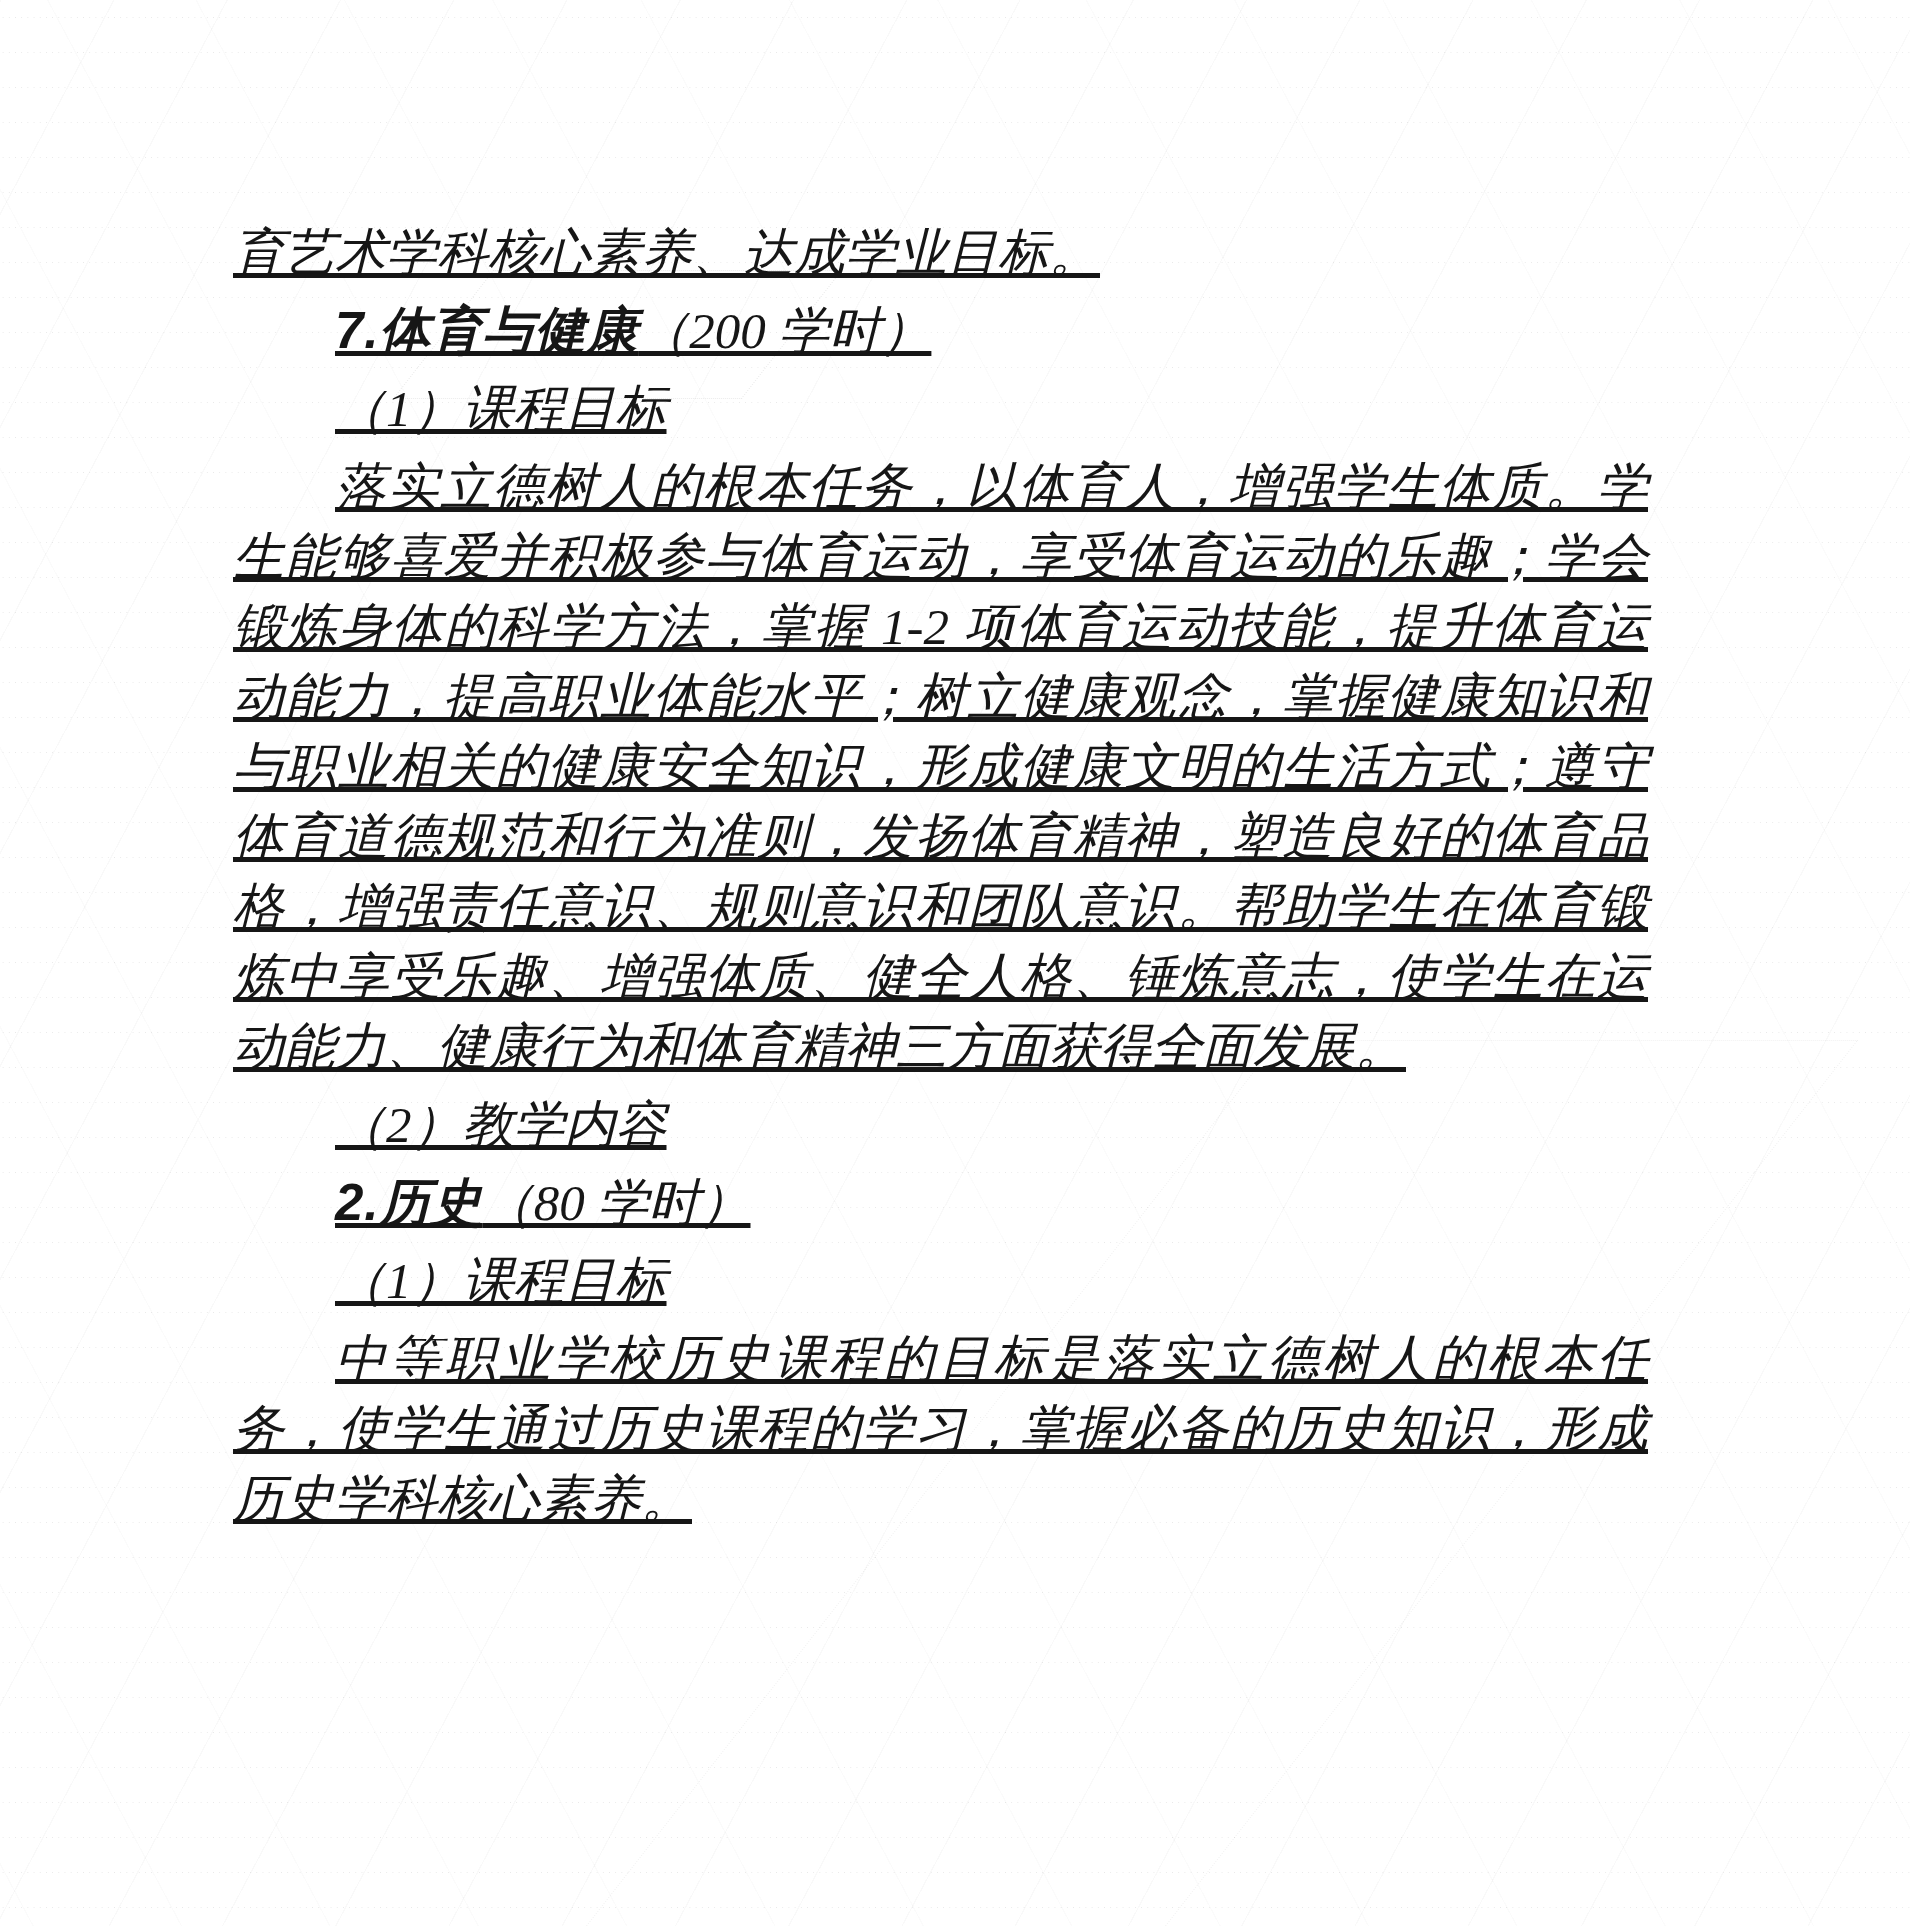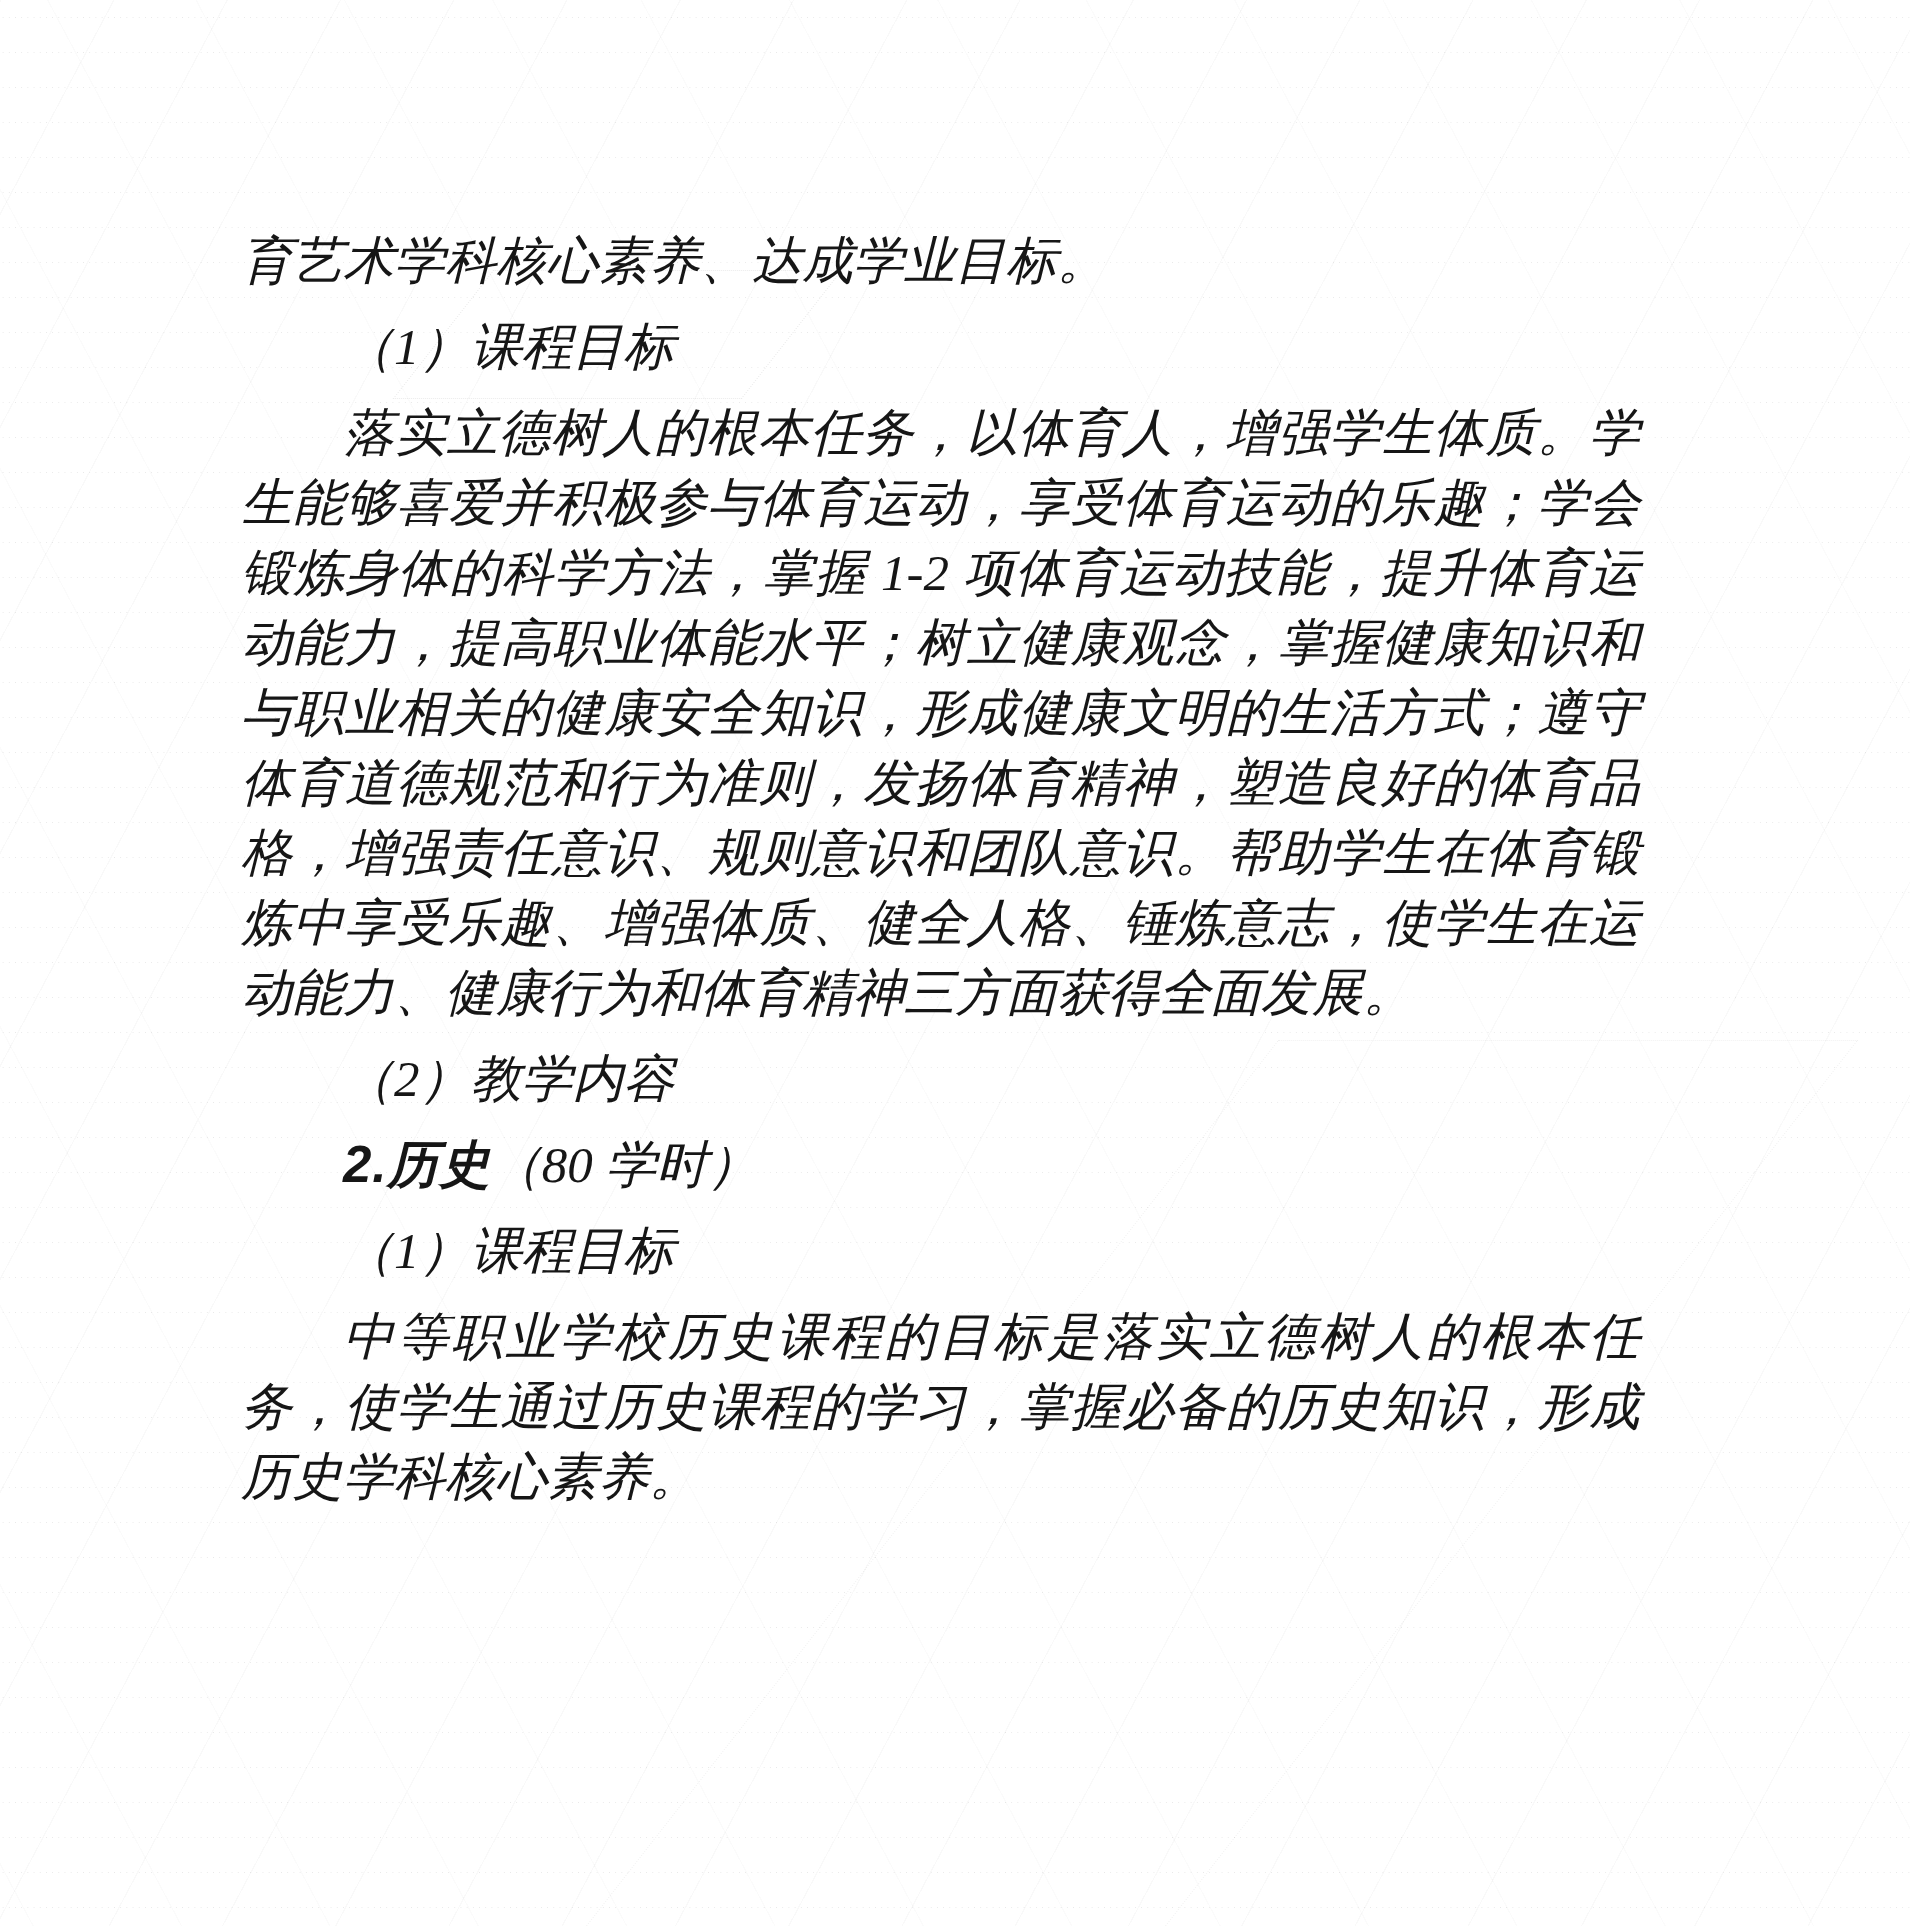--- a/index.html
+++ b/index.html
@@ -52,22 +52,23 @@
     top: 210px;
     width: 1431px;
     font-size: 51px;
     line-height: 70px;
     text-align: justify;
     
     font-style: italic;
   }
 
   .content p {
-    margin: 16px;
+    margin: 8px;
     padding: 0;
+    text-decoration: underline;
   }
 
   .para        { text-indent: 2em; }
   .para.flush  { text-indent: 0; }
   .subhead     { text-indent: 2em; }
   .heading     { text-indent: 2em; }
   .heading .hb {
     font-weight: 700;
     font-family: "Liberation Sans", "DejaVu Sans", sans-serif;
     letter-spacing: 0.8px;
@@ -77,20 +78,21 @@
 </head>
 <body>
 
 <div id="page">
 
   <div class="wm" id="wm1"></div>
   <div class="wm" id="wm2"></div>
 
   <div class="content" id="content">
       <p class="para flush">育艺术学科核心素养、达成学业目标。</p>
+      <p class="heading"><span class="hb">7.体育与健康</span><span class="hr">（200 学时）</span></p>
       <p class="subhead">（1）课程目标</p>
       <p class="para">落实立德树人的根本任务，以体育人，增强学生体质。学生能够喜爱并积极参与体育运动，享受体育运动的乐趣；学会锻炼身体的科学方法，掌握 1-2 项体育运动技能，提升体育运动能力，提高职业体能水平；树立健康观念，掌握健康知识和与职业相关的健康安全知识，形成健康文明的生活方式；遵守体育道德规范和行为准则，发扬体育精神，塑造良好的体育品格，增强责任意识、规则意识和团队意识。帮助学生在体育锻炼中享受乐趣、增强体质、健全人格、锤炼意志，使学生在运动能力、健康行为和体育精神三方面获得全面发展。</p>
       <p class="subhead">（2）教学内容</p>
       <p class="heading"><span class="hb">2.历史</span><span class="hr">（80 学时）</span></p>
       <p class="subhead">（1）课程目标</p>
       <p class="para">中等职业学校历史课程的目标是落实立德树人的根本任务，使学生通过历史课程的学习，掌握必备的历史知识，形成历史学科核心素养。</p>
     </div>
 
 </div>
 

